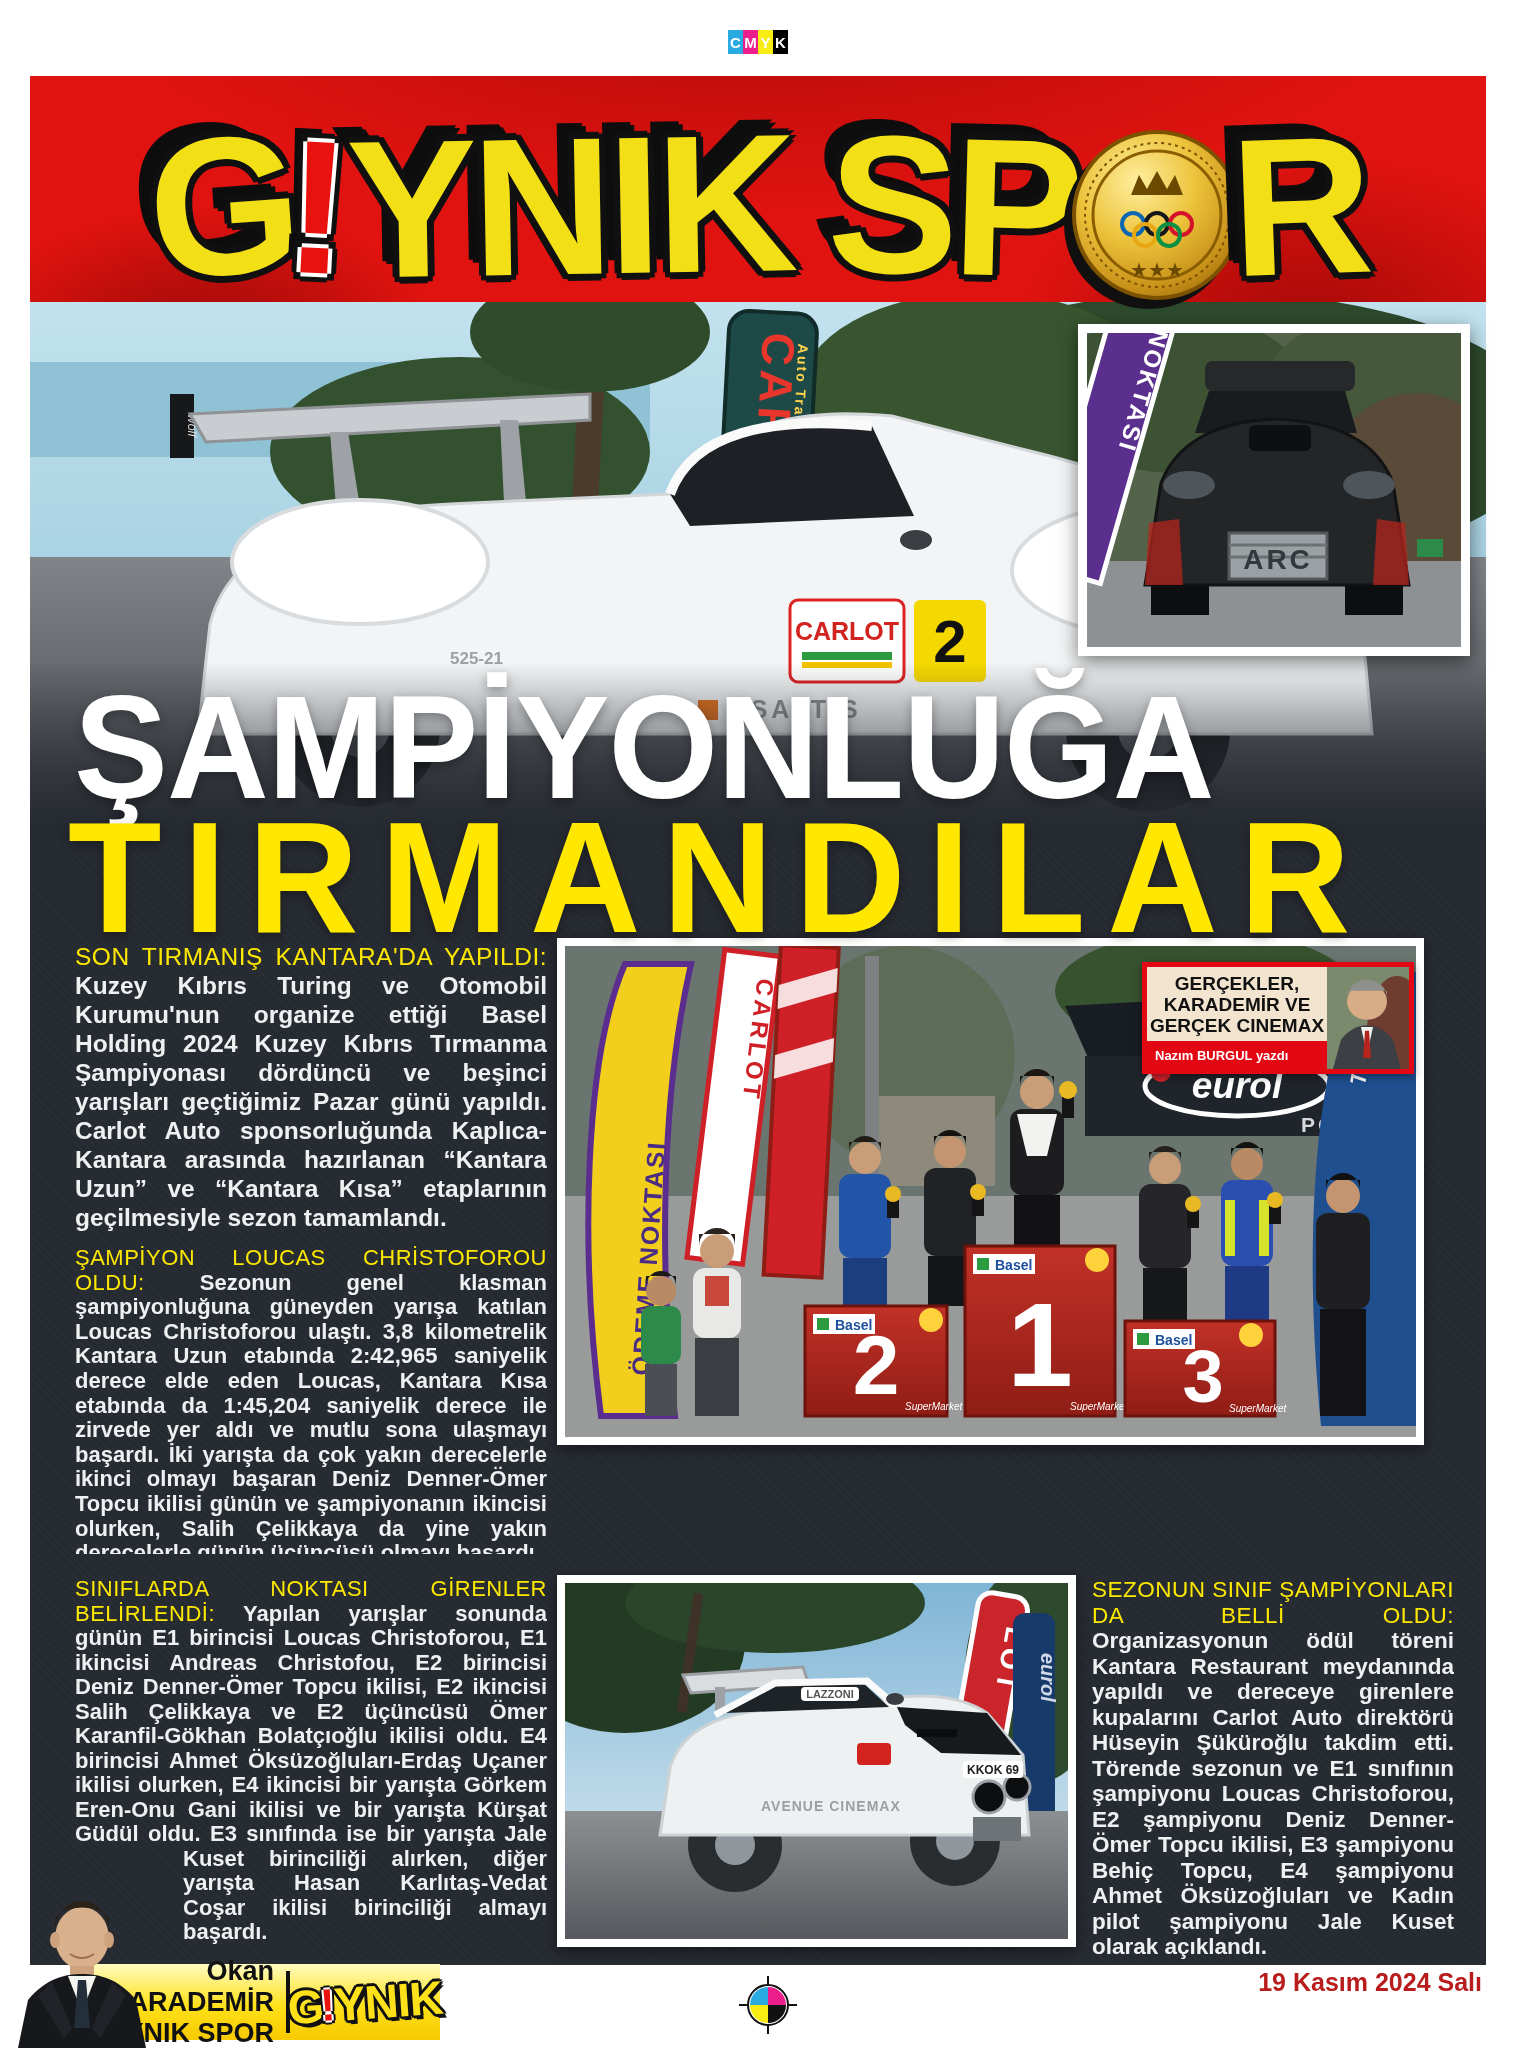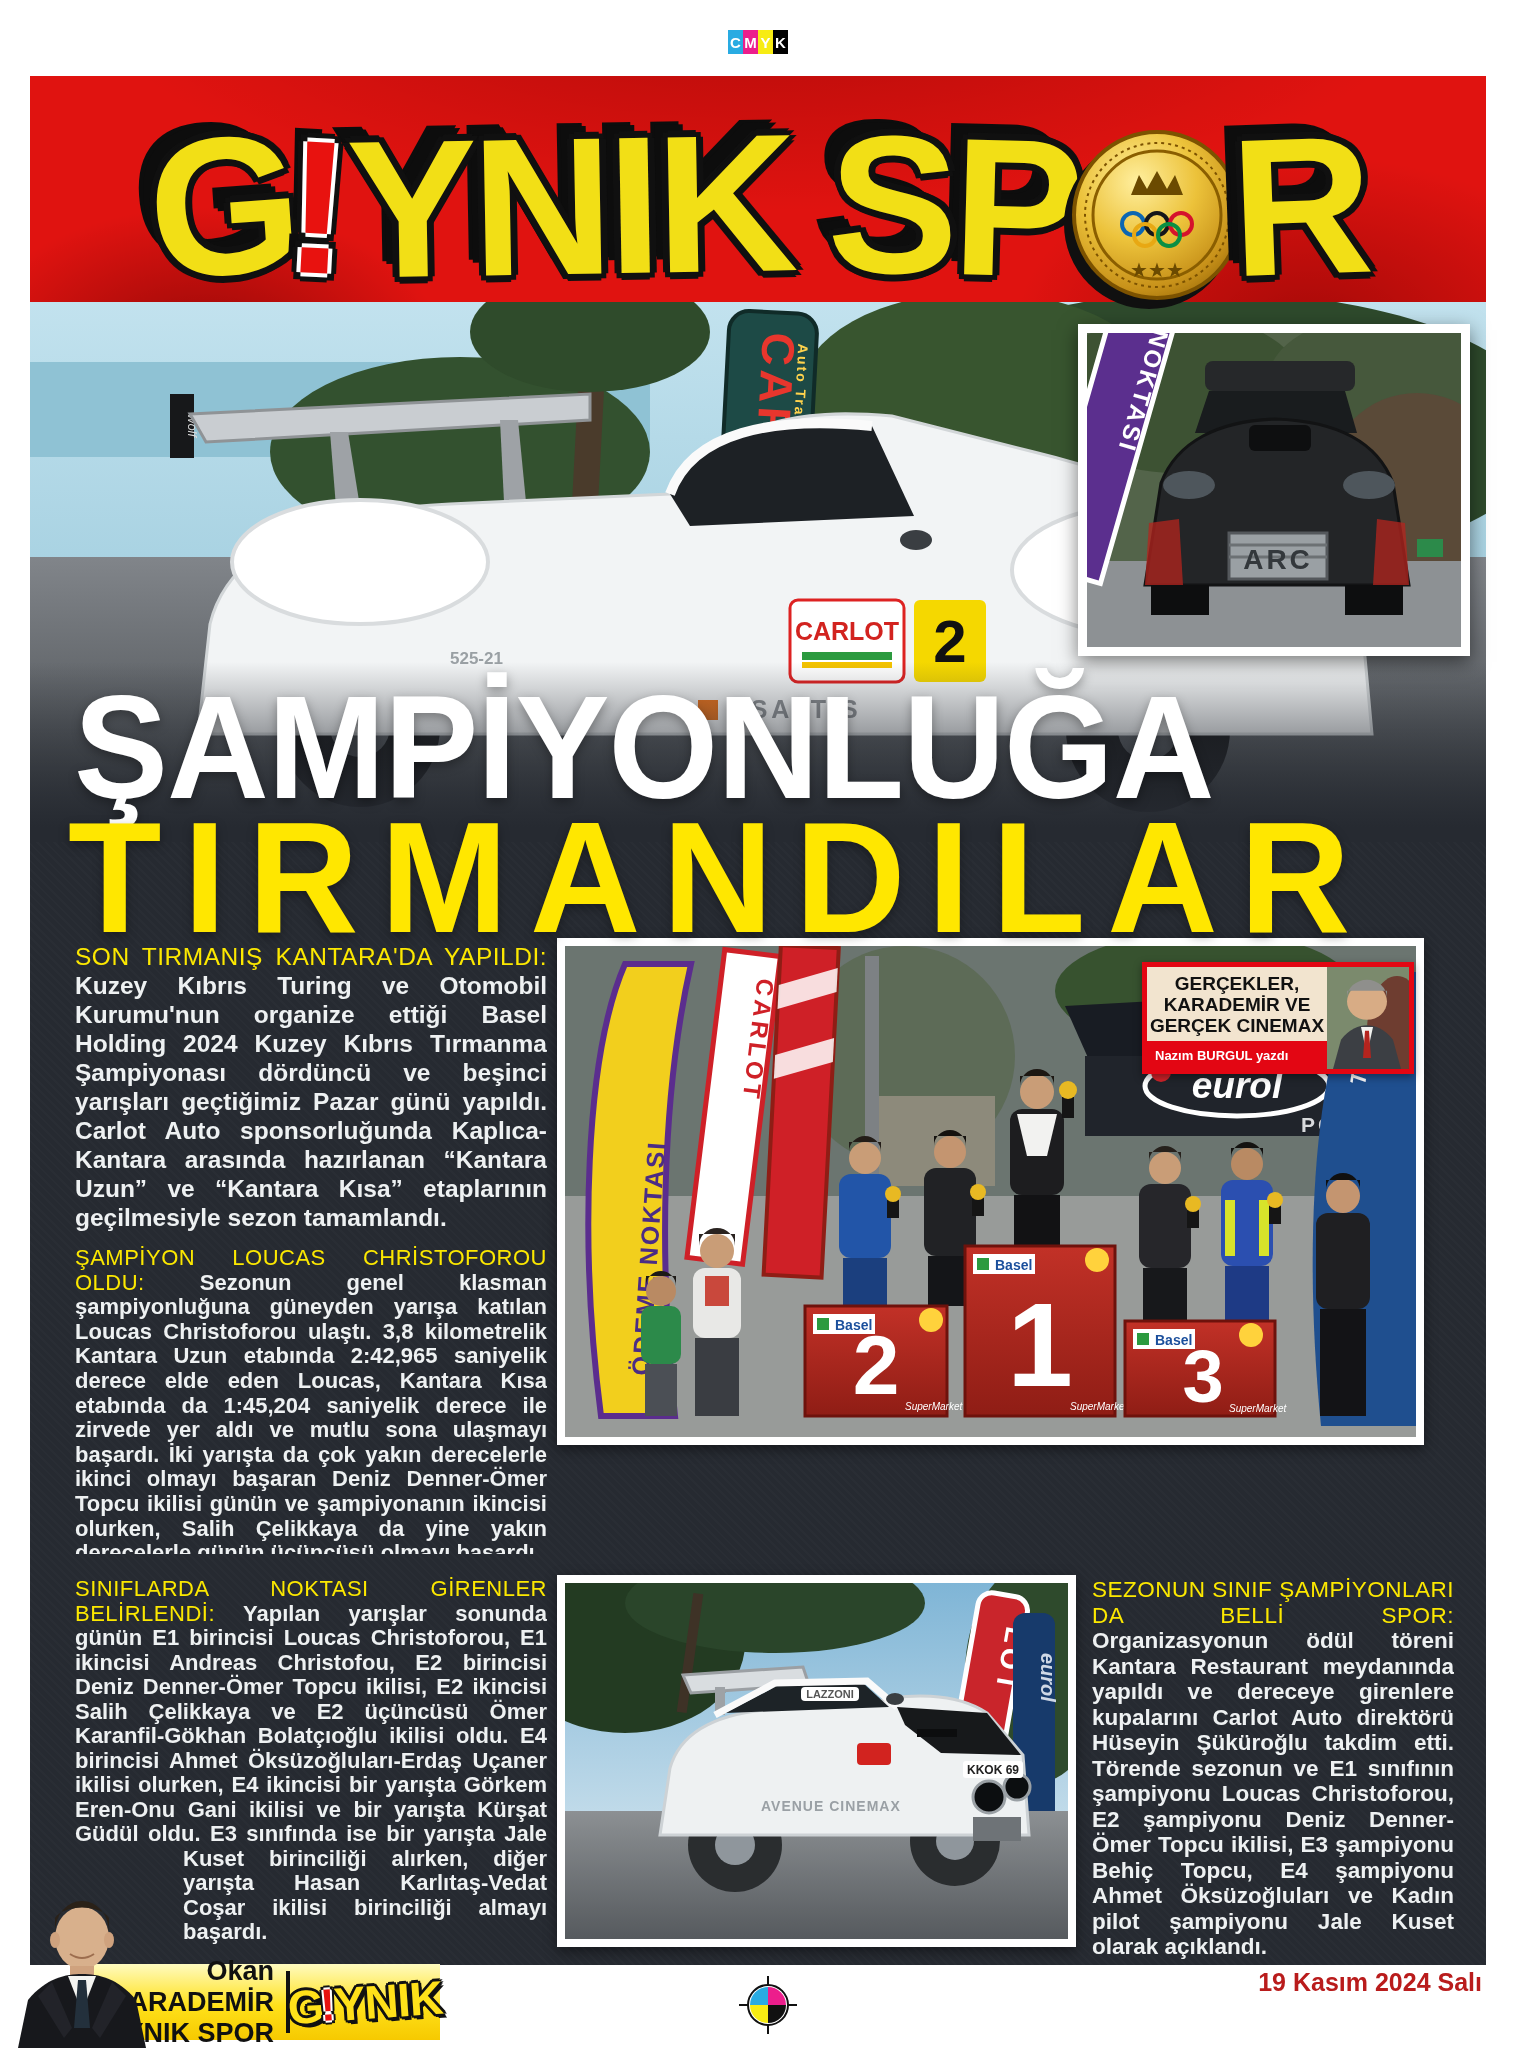--- a/index.html
+++ b/index.html
@@ -481,21 +481,21 @@
           <text x="428" y="191" text-anchor="middle" fill="#222" font-size="12" font-weight="bold">KKOK 69</text>
           <text x="196" y="228" fill="#9aa0a5" font-size="14" font-weight="bold" letter-spacing="1">AVENUE CINEMAX</text>
           <rect x="292" y="160" width="34" height="22" rx="4" fill="#d2231f"></rect>
           <ellipse cx="330" cy="116" rx="9" ry="6" fill="#3a3e42"></ellipse>
         </g>
       </svg>
     </div>
 
     <div class="art col-c">
       <p>
-        <span class="lead">SEZONUN SINIF ŞAMPİYONLARI DA BELLİ SPOR:</span>
+        <span class="lead">SEZONUN SINIF ŞAMPİYONLARI DA BELLİ OLDU:</span>
         <span>Organizasyonun ödül töreni Kantara Restaurant meydanında yapıldı ve dereceye girenlere kupalarını Carlot Auto direktörü Hüseyin Şüküroğlu takdim etti. Törende sezonun ve E1 sınıfının şampiyonu Loucas Christoforou, E2 şampiyonu Deniz Denner-Ömer Topcu ikilisi, E3 şampiyonu Behiç Topcu, E4 şampiyonu Ahmet Öksüzoğluları ve Kadın pilot şampiyonu Jale Kuset olarak açıklandı.</span>
       </p>
     </div>
   </div>
 
   <div class="man-photo">
     <svg viewBox="0 0 140 160" preserveAspectRatio="none">
       <ellipse cx="70" cy="50" rx="27" ry="31" fill="#d8b08c"></ellipse>
       <path d="M43,44 A27 31 0 0 1 97,44 L97,30 C88,16 52,16 43,30 Z" fill="#2a2118"></path>
       <ellipse cx="43" cy="52" rx="5" ry="8" fill="#cfa27e"></ellipse>

